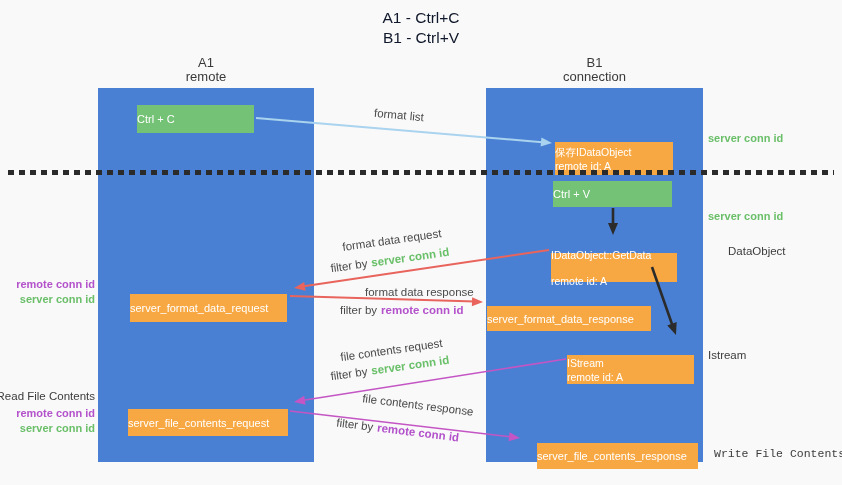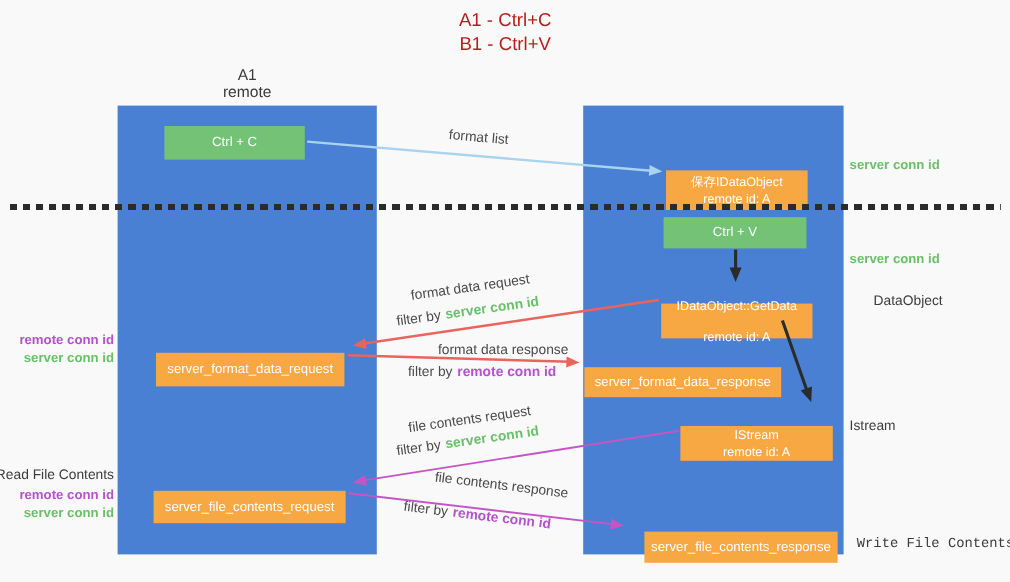--- a/index.html
+++ b/index.html
@@ -5,33 +5,33 @@
   :root{
     --bg:#f9f9f9; --lane:#4a80d3; --green:#74c276; --orange:#f8a843;
     --red:#e8645c; --magenta:#c455c4; --lightblue:#a9d3ee;
     --purpletext:#b352cb; --greentext:#6abf69; --dark:#3c3c3c; --black:#2b2b2b;
   }
   html,body{margin:0;padding:0;}
   body{font-family:"Liberation Sans", sans-serif; background:var(--bg);}
   .canvas{position:relative;width:842px;height:485px;overflow:hidden;background:var(--bg);}
 
   .title{position:absolute;top:8px;left:0;width:842px;text-align:center;
-         font-size:15.5px;line-height:20px;color:#b91c1c;}
+         font-size:15.5px;line-height:20px;color:#0f172a;}
   .col-header{position:absolute;top:56px;text-align:center;font-size:13px;line-height:14px;color:#3a3a3a;}
   #hdrA{left:98px;width:216px;}
   #hdrB{left:486px;width:217px;}
 
   .lane{position:absolute;top:88px;height:374px;background:var(--lane);}
   #laneA{left:98px;width:216px;}
   #laneB{left:486px;width:217px;}
 
   .dotted{position:absolute;top:170px;left:8px;width:826px;height:5px;z-index:5;
           background:repeating-linear-gradient(90deg,var(--black) 0 6px,transparent 6px 11px);}
 
-  .node{position:absolute;z-index:4;color:#fff;text-align:center;font-size:11px;
+  .node{position:absolute;z-index:4;color:#fff;font-size:11px;
         display:flex;flex-direction:column;justify-content:center;line-height:14px;}
   .node.green{background:var(--green);}
   .node.orange{background:var(--orange);margin-top:16px;}
   #ctrlC{left:137px;top:105px;width:117px;height:28px;}
   #saveObj{left:555px;top:126px;width:118px;height:33px;font-size:10.5px;}
   #ctrlV{left:553px;top:181px;width:119px;height:26px;}
   #getData{left:551px;top:237px;width:126px;height:29px;font-size:10.5px;gap:12px;}
   #fmtReq{left:130px;top:278px;width:157px;height:28px;}
   #fmtResp{left:487px;top:290px;width:164px;height:25px;}
   #iStream{left:567px;top:339px;width:127px;height:29px;font-size:10.5px;}
@@ -79,20 +79,24 @@
 <div class="canvas">
 
   <div class="title">
     <div>A1 - Ctrl+C</div>
     <div>B1 - Ctrl+V</div>
   </div>
 
   <div class="col-header" id="hdrA">
     <div>A1</div>
     <div>remote</div>
+  </div>
+  <div class="col-header" id="hdrB">
+    <div>B1</div>
+    <div>connection</div>
   </div>
 
   <div class="lane" id="laneA"></div>
   <div class="lane" id="laneB"></div>
 
   <div class="dotted"></div>
 
   <div class="node green" id="ctrlC">
     <div>Ctrl + C</div>
   </div>

